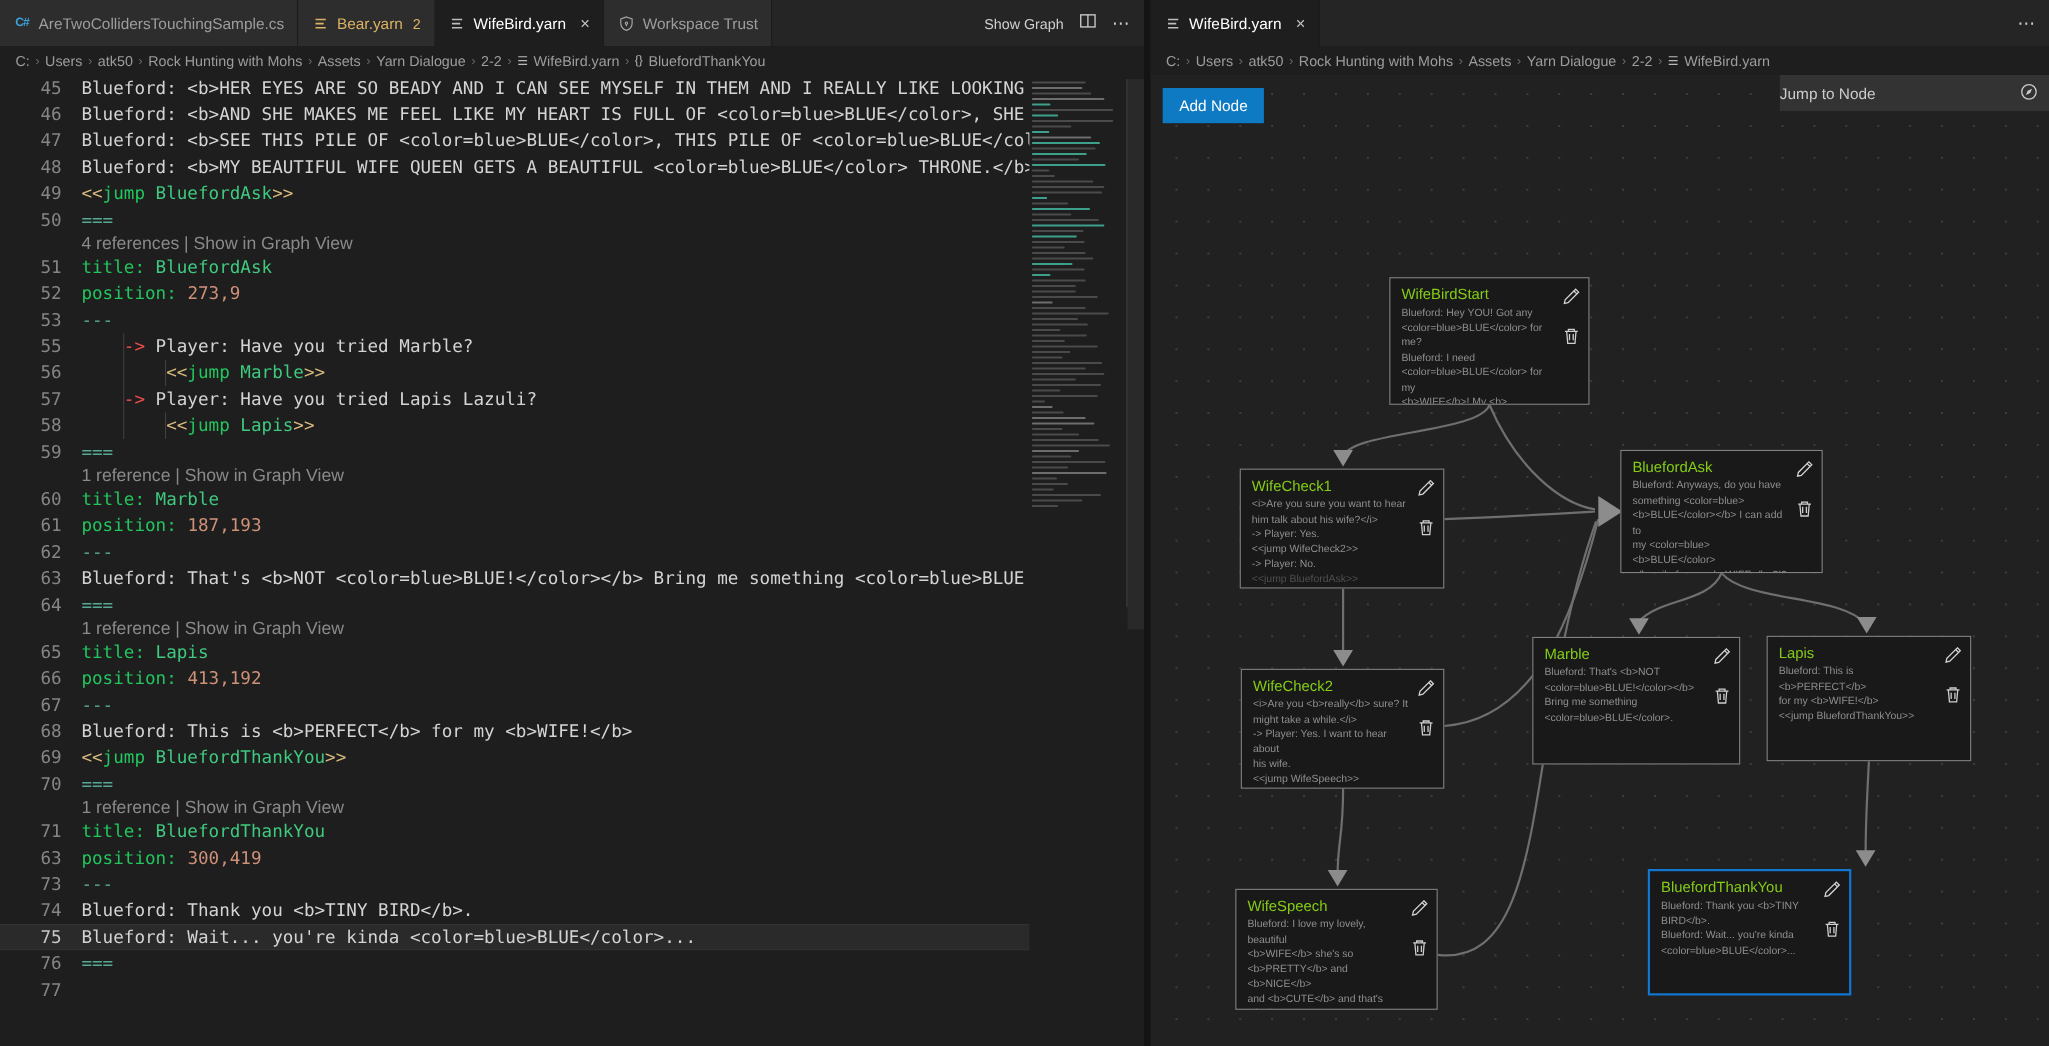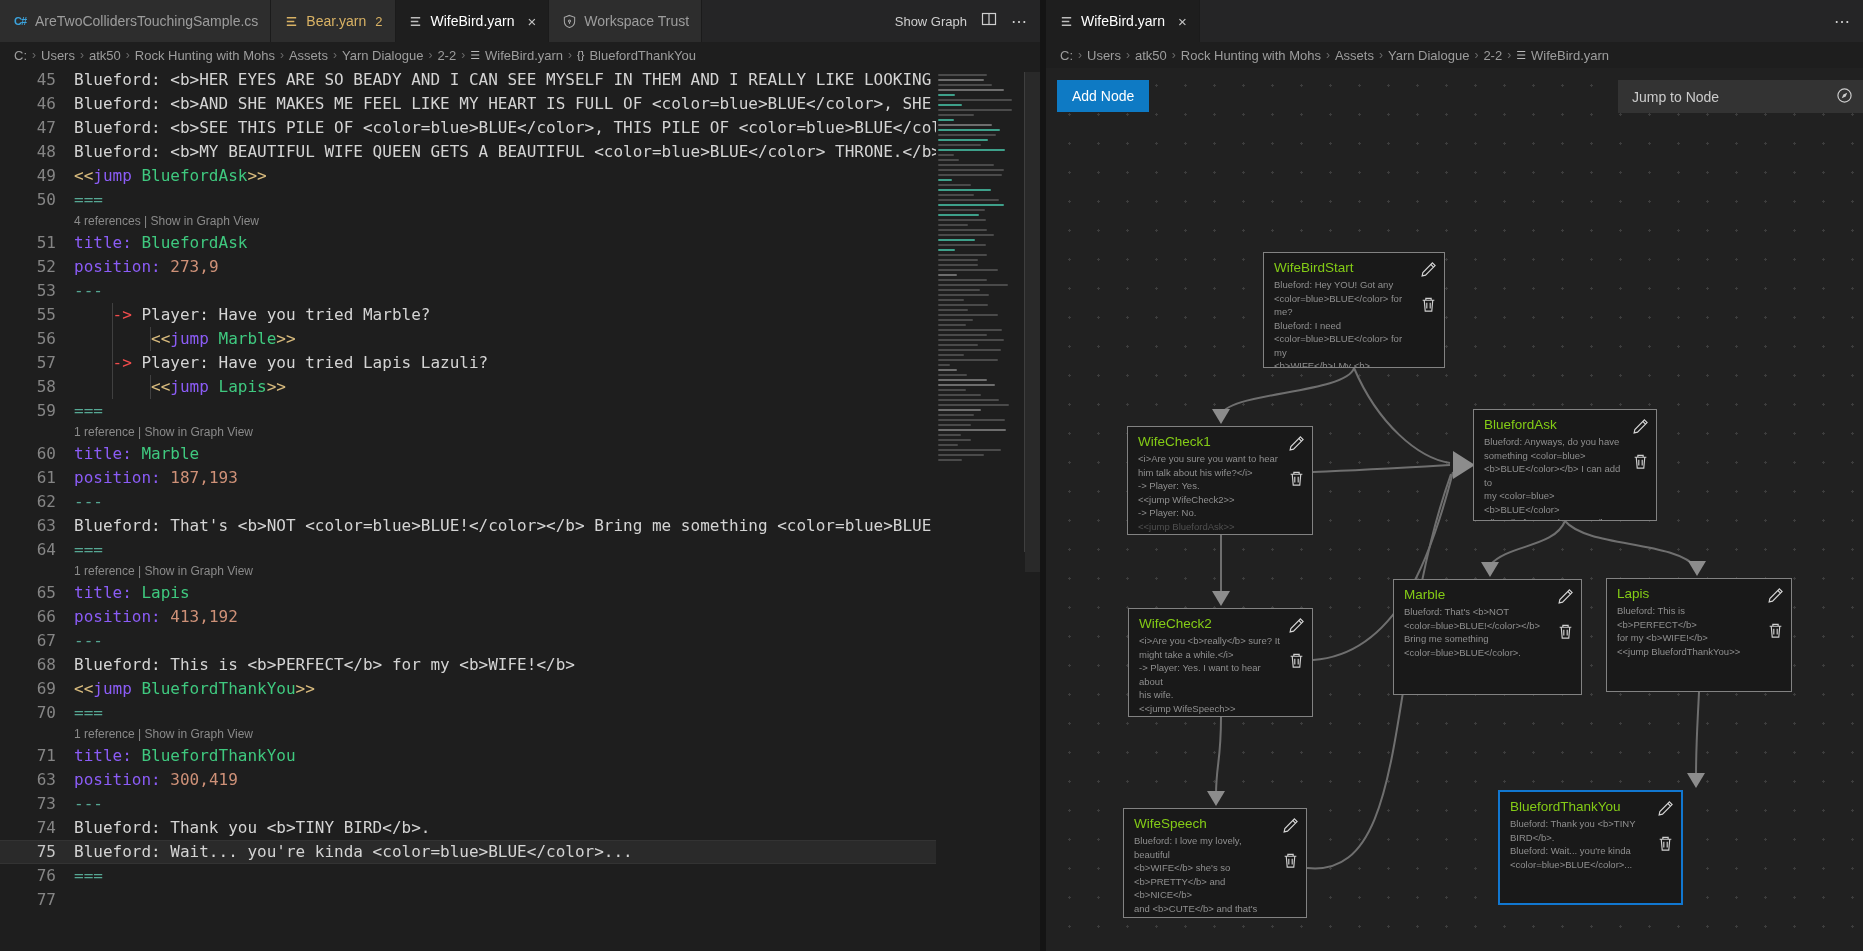--- a/index.html
+++ b/index.html
@@ -37,24 +37,24 @@
 
   
   .editor { position:absolute; top:68px; left:0; right:0; bottom:0; background:#1e1e1e; overflow:hidden;padding-left:13px; }
   .code { position:absolute; top:0; left:0; width:936px; overflow:hidden;
     font-family:"DejaVu Sans Mono","Liberation Mono",monospace; font-size:16px; }
   .cline { position:relative; height:24px; line-height:24px; white-space:pre; display:flex; }
   .cline.current { background:#2a2a2a; box-shadow:0 -1px 0 #333 inset, 0 1px 0 #333 inset; }
   .gutter { width:56px; text-align:right; color:#858585; flex:none; padding-right:0; }
   .cline.current .gutter { color:#c6c6c6; }
   .ltext { padding-left:18px; overflow:hidden; white-space:pre; }
-  .lens { height:19px; line-height:19px; padding-left:74px; color:#8a8a8a; font-size:12px;
+  .lens { height:19px; line-height:19px; padding-left:74px; color:#8a8a8a; font-size:16px;
     font-family:"Liberation Sans",sans-serif; }
   .guide { position:absolute; top:0; bottom:0; width:1px; background:#404040; }
-  .sw { color:#d4d4d4; } .st { color:#8b5cf6; } .sg { color:#3fc97f; }
+  .sw { color:#d4d4d4; } .st { color:#22c55e; } .sg { color:#3fc97f; }
   .sy { color:#d7ba7d; } .so { color:#ce9178; } .sr { color:#f14c4c; } .sd { color:#56a894; }
 
   
   .minimap { position:absolute; top:2px; left:936px; width:88px; bottom:0; }
   .mm-bar { position:absolute; height:2px; border-radius:1px; }
   .scroll-line { position:absolute; left:1024px; top:4px; width:1px; height:480px; background:#3f3f3f; }
   .scroll-track { position:absolute; left:1025px; top:4px; width:15px; height:500px; background:rgba(121,121,121,0.12); }
 
   
   .graph { position:absolute; top:68px; left:0; right:0; bottom:0; overflow:hidden;
@@ -66,22 +66,22 @@
     overflow:hidden; cursor:grab; }
   .gnode.selected { border:2px solid #1177d0; }
   .ntitle { color:#84cc16; font-size:13.5px; margin-bottom:3px; }
   .nbody { color:#8f8f8f; font-size:9.5px; line-height:13.5px; white-space:pre-line; }
   .nfade { color:#8f8f8f; font-size:9.5px; line-height:13.5px; opacity:.45; white-space:pre-line; }
   .nicons { position:absolute; top:8px; right:7px; display:flex; flex-direction:column; gap:14px; }
   .nicons svg { width:17px; height:17px; cursor:pointer; }
 
   .add-node { position:absolute; left:11px; top:12px; background:#0e7ac4; color:#fff;
     font-size:14px; padding:8px 15px; border:none; cursor:pointer; }
-  .jump-box { position:absolute; right:0; top:12px; width:245px; height:33px; background:#333333;
-    display:flex; align-items:center; justify-content:space-between; padding:0 10px 0 14px;
+  .jump-box { position:absolute; right:0; top:0; width:245px; height:33px; background:#333333;
+    display:flex; align-items:center; justify-content:space-between; padding:0 10px 0 0;
     color:#cccccc; font-size:14px; cursor:pointer; }
   .jump-box svg { width:17px; height:17px; }
 </style>
 </head>
 <body>
 
 <div class="app">
 
   <div class="group left">
     <div class="tabbar">

